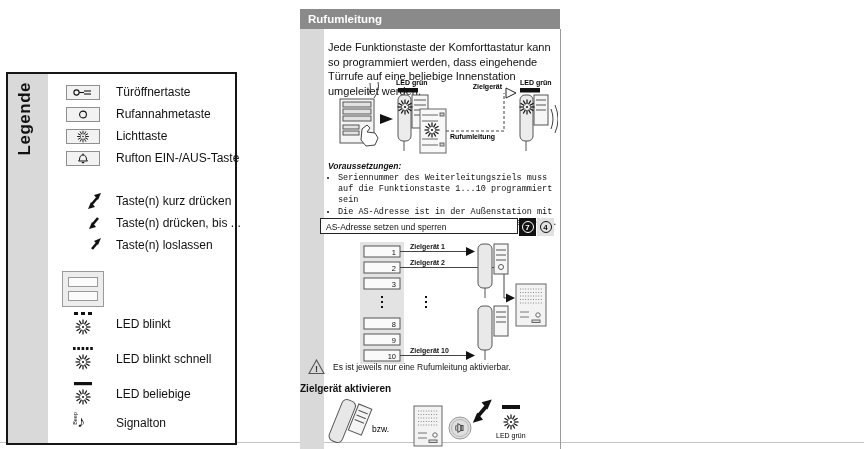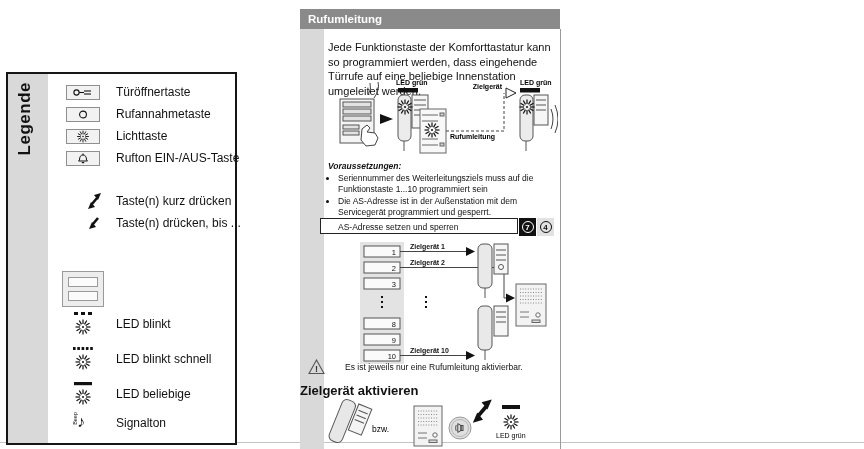--- a/index.html
+++ b/index.html
@@ -30,35 +30,35 @@
   .section{position:absolute;left:300px;top:9px;width:237px;height:440px;}
   .sec-header{position:absolute;left:0;top:0;width:260px;height:20px;background:#8a8a8a;color:#fff;
         font-size:11.5px;font-weight:bold;line-height:20px;padding-left:8px;box-sizing:border-box;}
   .sec-strip{position:absolute;left:0;top:20px;width:24px;height:420px;background:#d9d9d9;}
   .sec-vline{position:absolute;left:260px;top:20px;width:1px;height:420px;background:#9a9a9a;}
   .sec-body{position:absolute;left:28px;top:31px;width:232px;font-size:11px;line-height:1.32;}
   .d1{position:absolute;left:26px;top:70px;}
   .req{position:absolute;left:28px;top:152px;width:230px;font-size:8.5px;line-height:1.3;}
   .req .req-title{font-weight:bold;font-style:italic;}
   .req ul{margin:1px 0 0 0;padding-left:10px;}
-  .req li{margin:0 0 1px 0;}
+  .req li{margin:0 0 1px 0;font-family:Liberation Mono, monospace;}
   .asrow{position:absolute;left:20px;top:209px;width:234px;display:flex;align-items:stretch;}
-  .asbox{flex:1;border:1px solid #222;height:16px;line-height:16px;font-size:8.5px;padding-left:17px;
+  .asbox{flex:1;border:1px solid #222;height:16px;line-height:16px;font-size:8.5px;padding-left:5px;
         background:#fff;box-sizing:border-box;}
   .badge{width:17px;height:18px;margin-left:1px;display:flex;align-items:center;justify-content:center;flex:none;}
   .badge.dark{background:#111;}
   .badge.light{background:#e2e2e2;}
   .badge .circ{width:12px;height:12px;border-radius:50%;display:flex;align-items:center;justify-content:center;
         font-size:8px;font-weight:bold;box-sizing:border-box;}
   .badge.dark .circ{border:1.2px solid #fff;color:#fff;}
   .badge.light .circ{border:1px solid #111;color:#111;}
   .d2{position:absolute;left:26px;top:233px;}
   .warnrow{position:absolute;left:8px;top:350px;display:flex;align-items:center;}
-  .warnrow .wtext{font-size:8.5px;margin-left:20px;}
-  .act-title{position:absolute;left:0;top:374px;font-size:13px;font-weight:bold;}
+  .warnrow .wtext{font-size:8.5px;margin-left:8px;}
+  .act-title{position:absolute;left:0;top:374px;font-size:10px;font-weight:bold;}
   .d3{position:absolute;left:28px;top:389px;}
 
   svg text{font-family:"Liberation Sans", sans-serif;}
 </style>
 </head>
 <body>
 
 <svg width="0" height="0" style="position:absolute" aria-hidden="true">
   <defs>
     <g id="led-star" stroke="#111" stroke-width="1.2" fill="none">
@@ -156,20 +156,28 @@
       <span class="llabel">Taste(n) kurz drücken</span>
     </div>
     <div class="lrow" style="top:140px;height:18px">
       <span class="icol right">
           <svg width="18" height="18" viewBox="0 0 18 18">
             <use href="#press-sw"></use>
           </svg>
         </span>
       <span class="llabel">Taste(n) drücken, bis ...</span>
     </div>
+    <div class="lrow" style="top:162px;height:18px">
+      <span class="icol right">
+          <svg width="18" height="18" viewBox="0 0 18 18">
+            <use href="#press-ne"></use>
+          </svg>
+        </span>
+      <span class="llabel">Taste(n) loslassen</span>
+    </div>
     <div class="lrow" style="top:196px;height:38px">
       <span class="icol">
           <span class="dualbox">
             <span class="slot"></span>
             <span class="slot"></span>
           </span>
         </span>
     </div>
 
     <div class="lrow" style="top:236px;height:28px">

